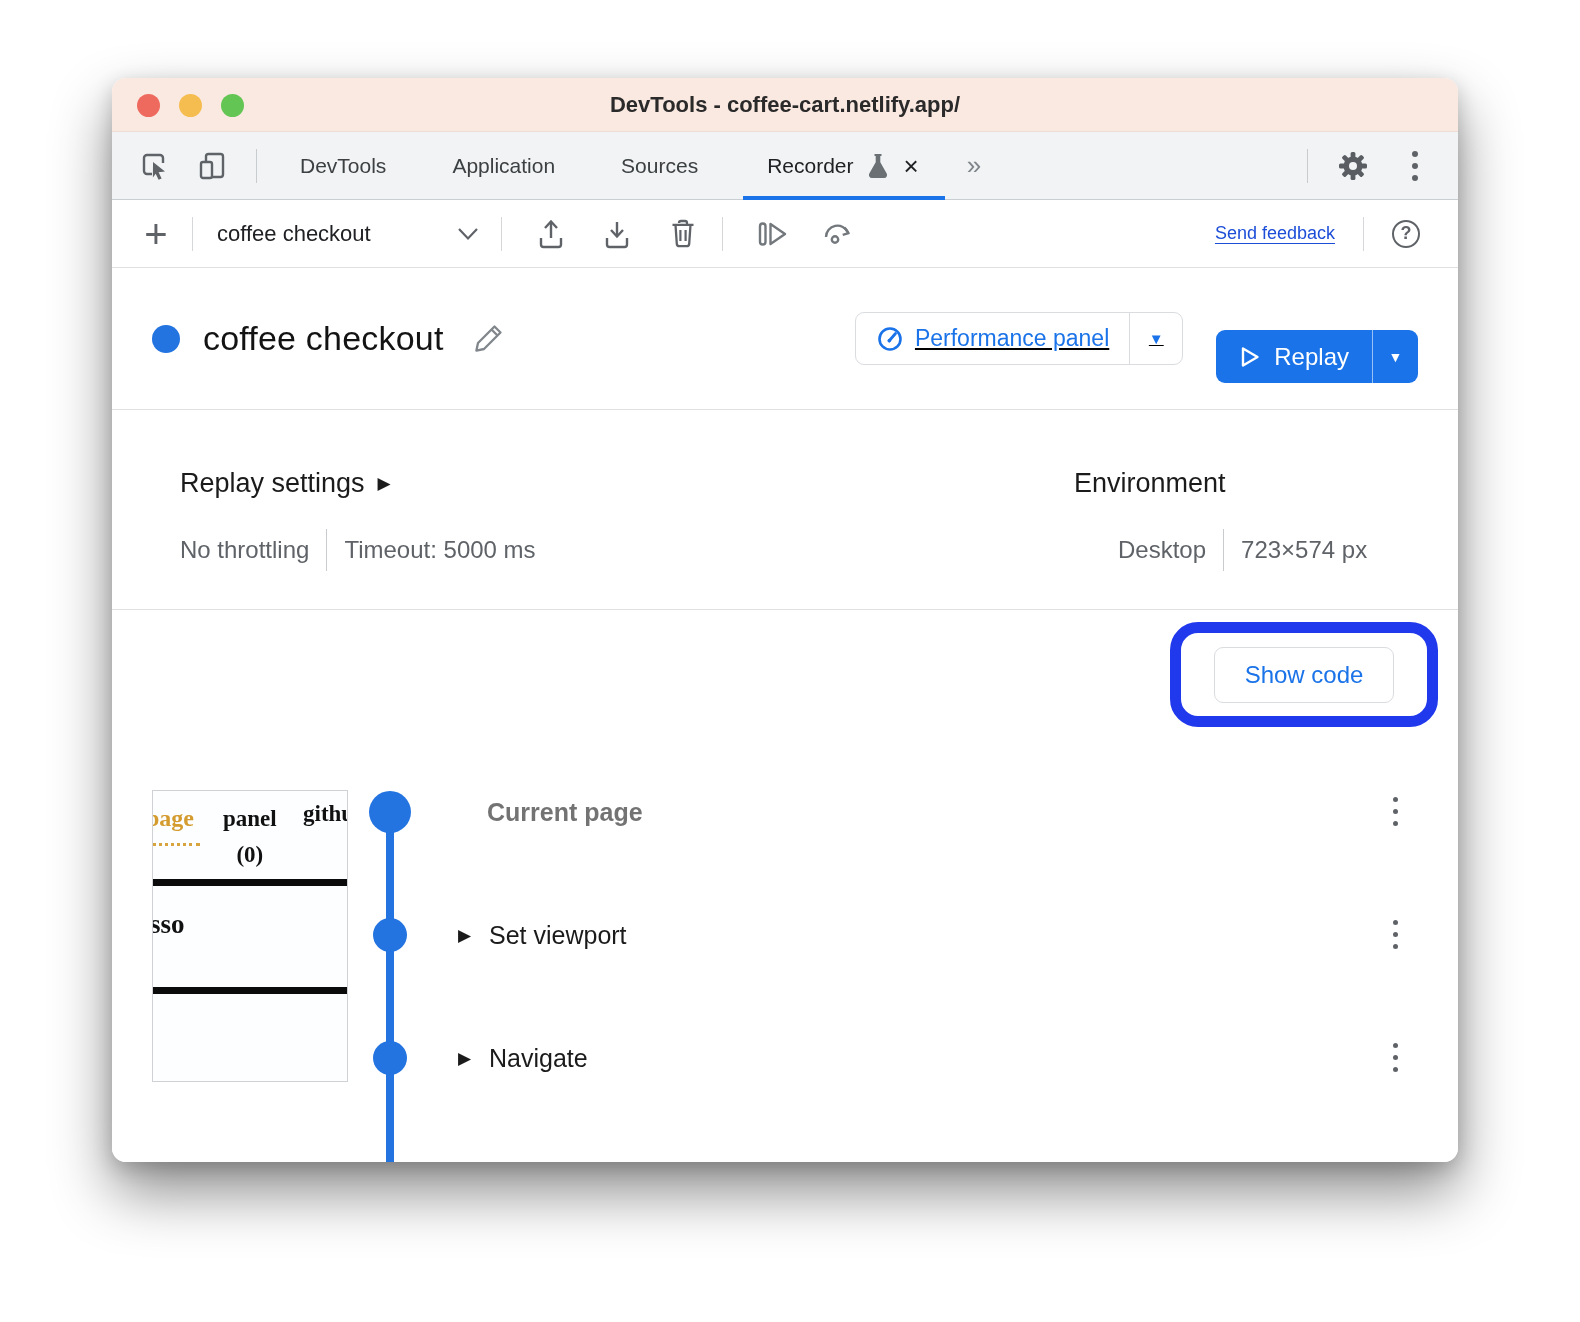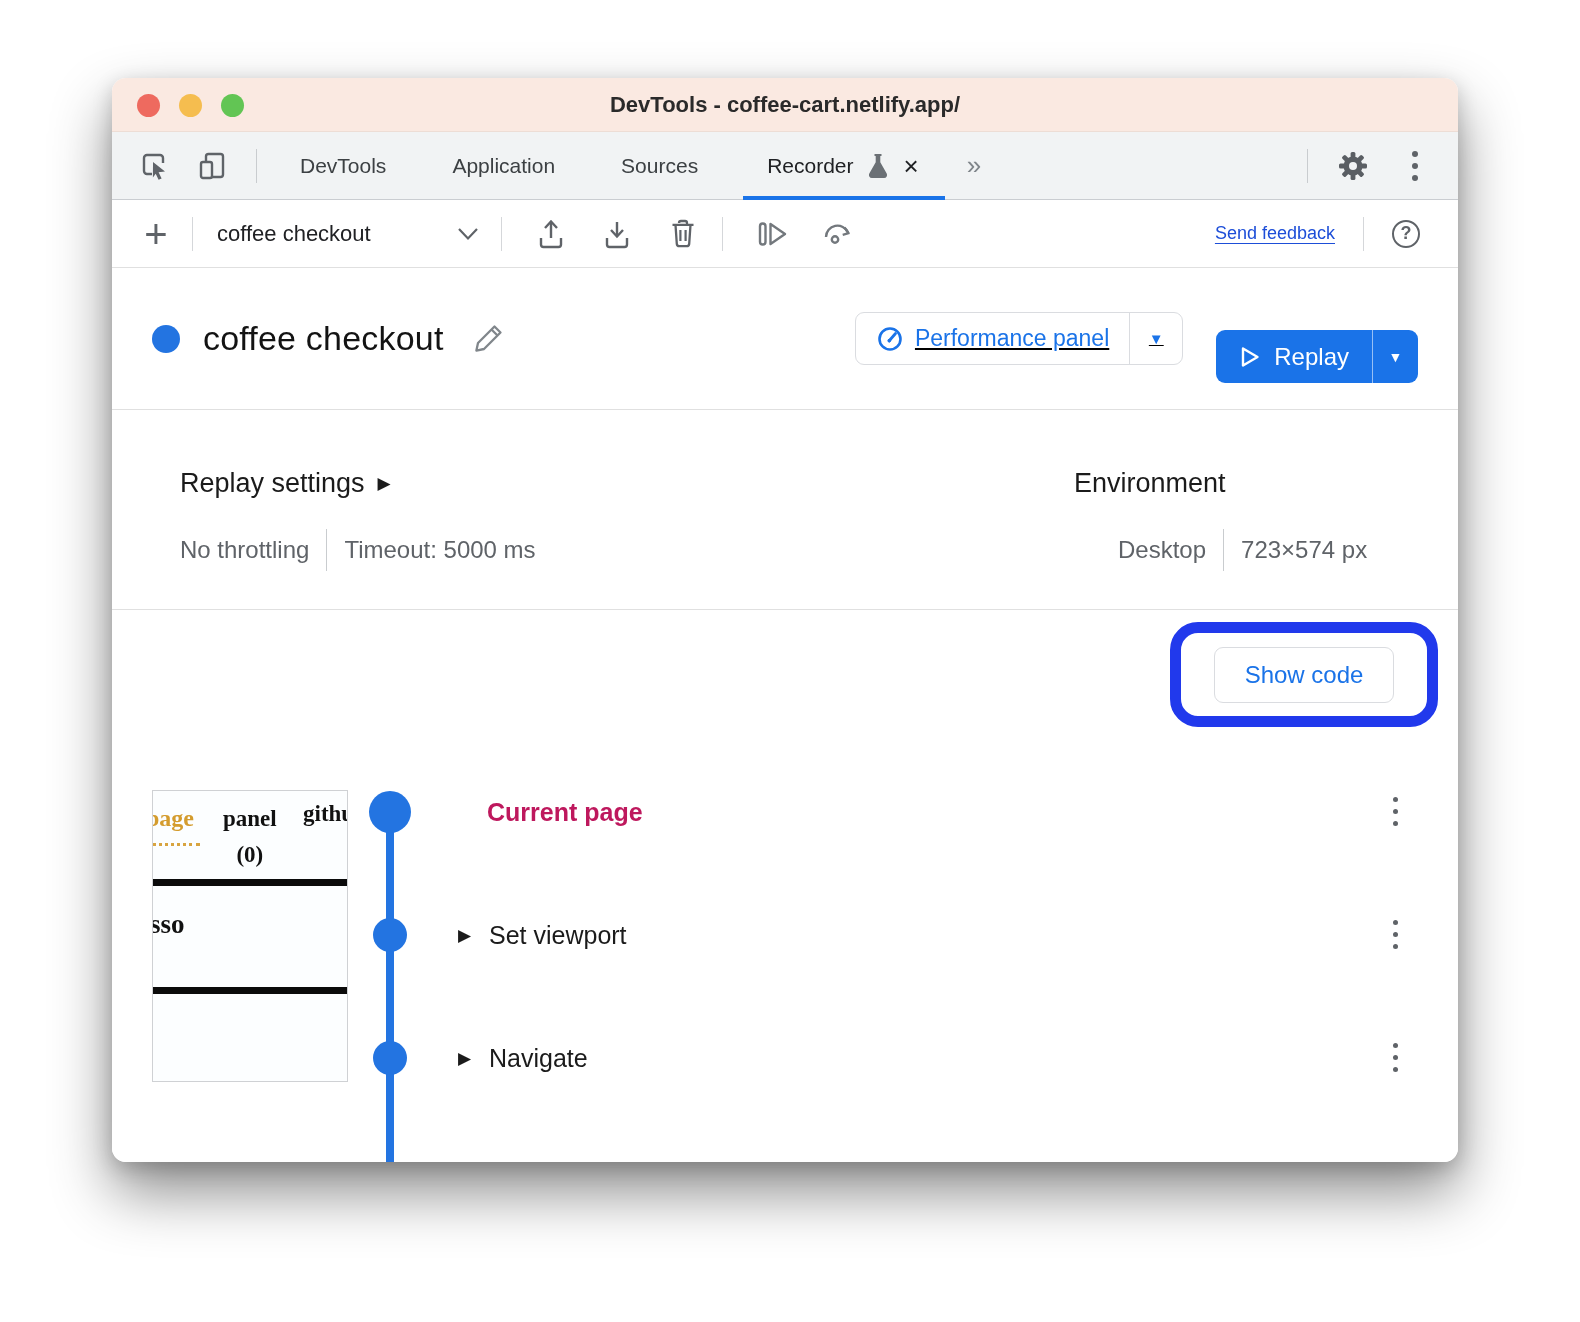--- a/index.html
+++ b/index.html
@@ -103,21 +103,21 @@
 
   .timeline-line { position:absolute; left:274px; top:202px; width:8px; height:350px; background:#2374e1; }
   .t-dot { position:absolute; border-radius:50%; background:#2374e1; }
   .t-dot.big { width:42px; height:42px; left:257px; top:181px; }
   .t-dot.d2 { width:34px; height:34px; left:261px; top:308px; }
   .t-dot.d3 { width:34px; height:34px; left:261px; top:431px; }
 
   .step-row { position:absolute; height:44px; display:flex; align-items:center; gap:15px; }
   .step-row .expander { font-size:17px; color:#1b1b1b; width:16px; }
   .step-label { font-size:25px; color:#1b1b1b; }
-  .step-label.bold { font-weight:bold; color:#be185d; }
+  .step-label.bold { font-weight:bold; color:#737373; }
   .row1 { left:375px; top:180px; }
   .row2 { left:346px; top:303px; }
   .row3 { left:346px; top:426px; }
 
   .step-menu { position:absolute; left:1277px; width:12px; display:flex; flex-direction:column;
     gap:7px; align-items:center; }
   .step-menu i { width:5px; height:5px; border-radius:50%; background:#5f6368; }
   .m1 { top:187px; } .m2 { top:310px; } .m3 { top:433px; }
 
   

